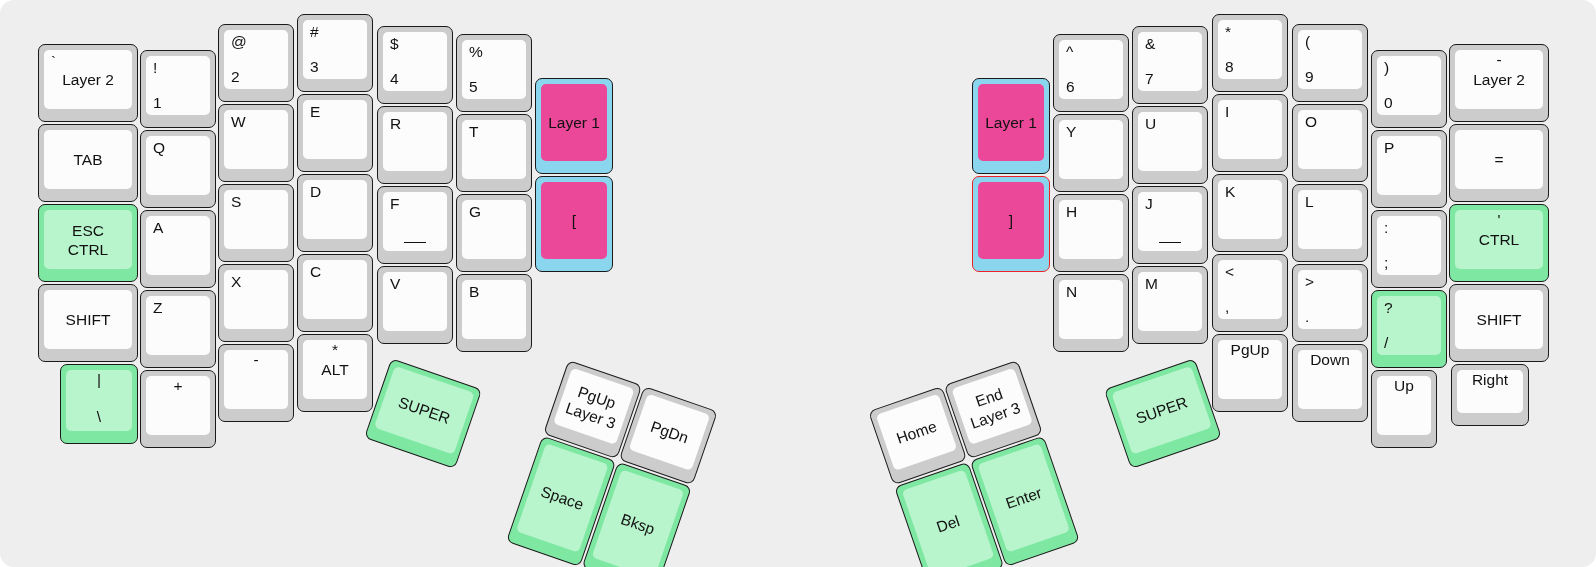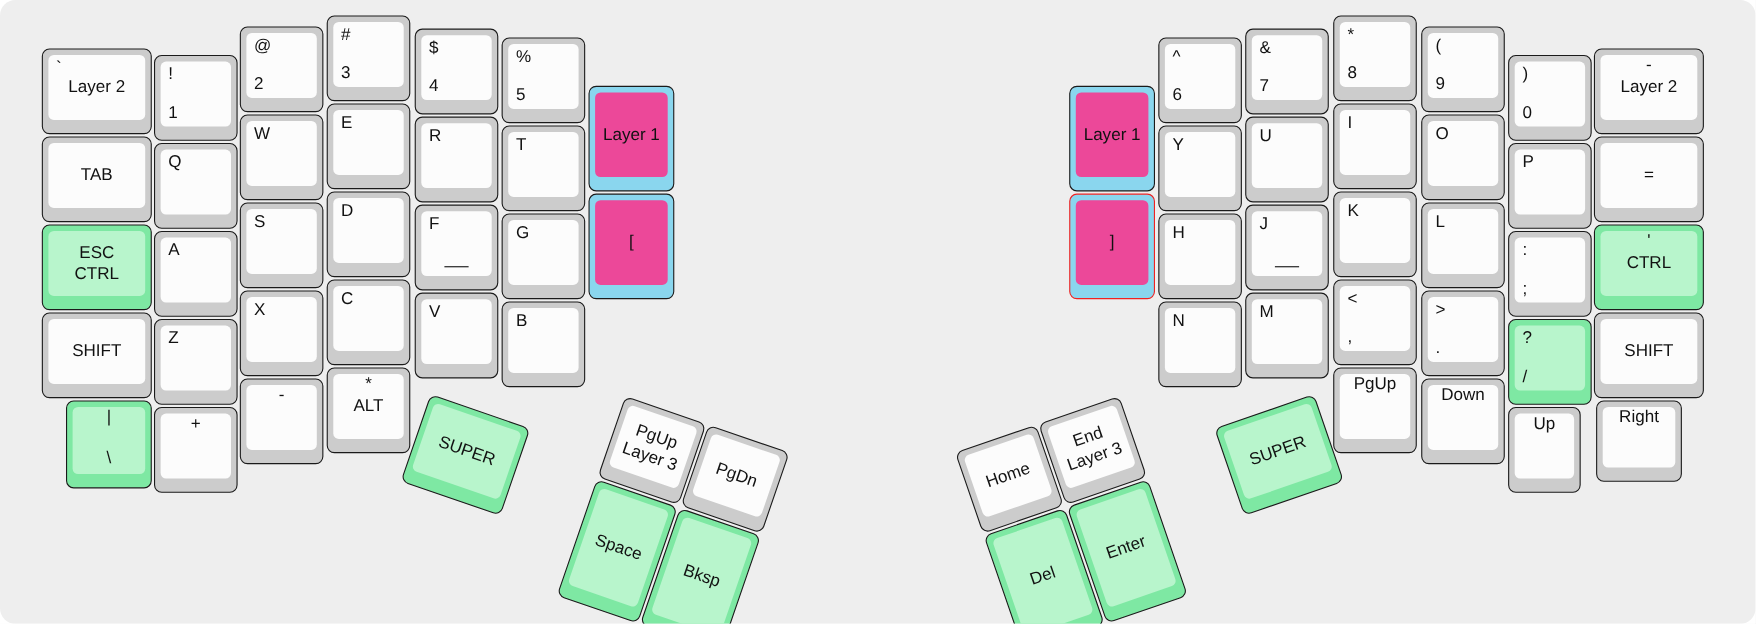--- a/index.html
+++ b/index.html
@@ -397,21 +397,21 @@
       <div class="key" style="left: 1292px; top: 344px; width: 76px; height: 78px;">
         <div class="cap">
           <div class="lg ctop">Down</div>
         </div>
       </div>
       <div class="key" style="left: 1371px; top: 370px; width: 66px; height: 78px;">
         <div class="cap">
           <div class="lg ctop">Up</div>
         </div>
       </div>
-      <div class="key" style="left: 1451px; top: 364px; width: 78px; height: 74px;">
+      <div class="key" style="left: 1451px; top: 364px; width: 78px; height: 62px;">
         <div class="cap">
           <div class="lg ctop">Right</div>
         </div>
       </div>
       <div class="cluster" style="left: 1190px; top: 345px; transform: rotate(-19deg);">
         <div class="key green" style="left: -96px; top: 14px; width: 96px; height: 84px;">
           <div class="cap">
             <div class="lg ctr">SUPER</div>
           </div>
         </div>

